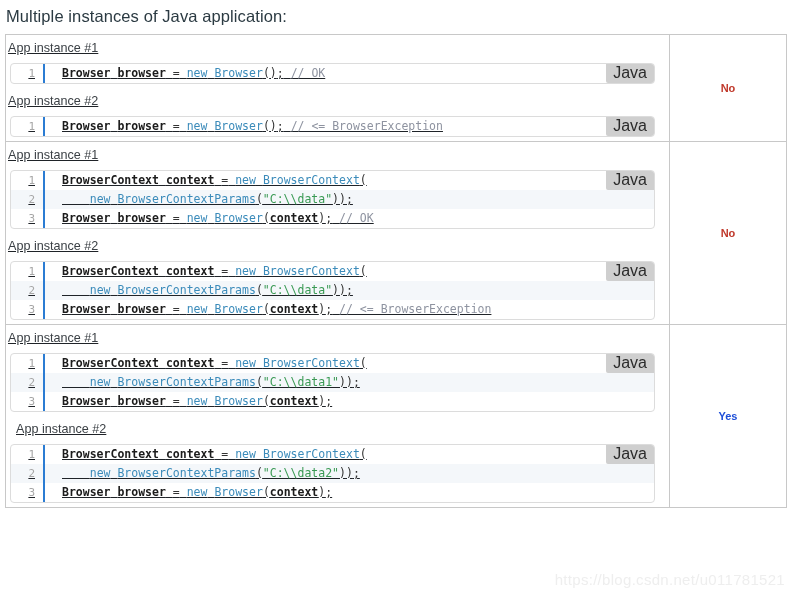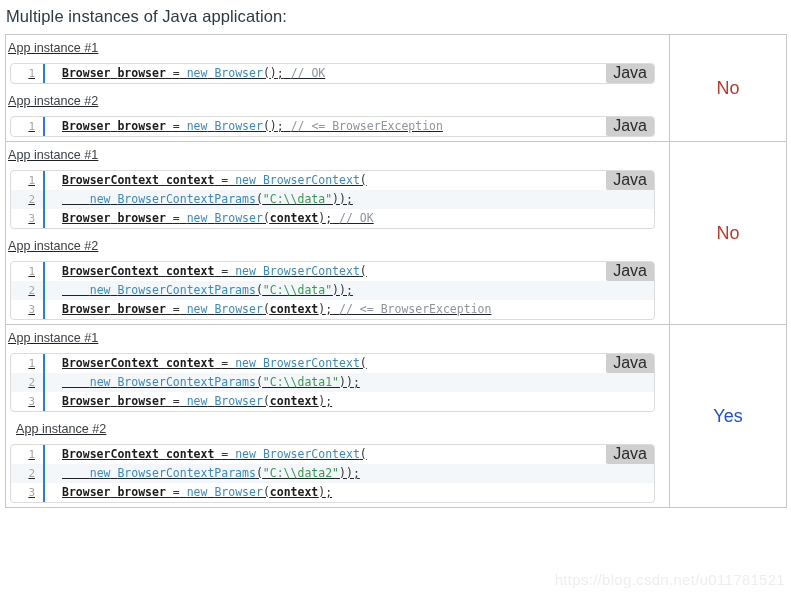--- a/index.html
+++ b/index.html
@@ -42,22 +42,22 @@
   .col-verdict { width: 116px; }
 
   .code-cell {
     padding: 6px 8px 9px 8px;
     vertical-align: top;
     text-decoration: underline;
   }
 
   .verdict {
     text-align: center;
-    font-size: 18px;
-    font-weight: normal;
+    font-size: 11px;
+    font-weight: bold;
     font-family: "Liberation Sans", sans-serif;
   }
   .verdict.no  { color: #c0392b; }
   .verdict.yes { color: #1d4ed8; text-align: center; }
 
   
   .inst-label {
     font-size: 12.6px;
     color: #3b4045;
     padding: 6px 0 7px 2px;

